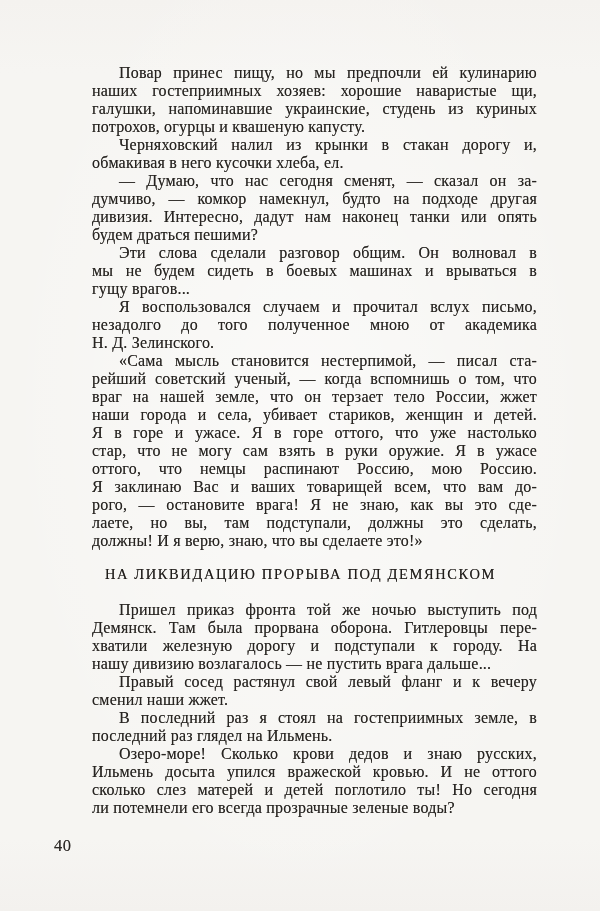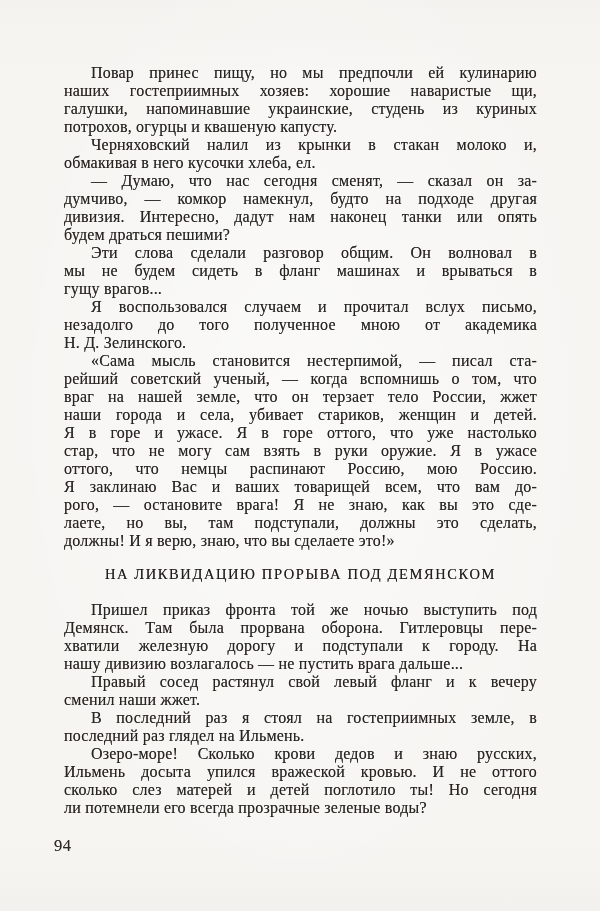--- a/index.html
+++ b/index.html
@@ -34,20 +34,21 @@
     margin: 0;
     padding: 0;
   }
   .text-line {
     height: 18px;
     line-height: 18px;
     white-space: normal;
     text-align: justify;
     text-align-last: justify;
     overflow: hidden;
+    margin-left: 28px;
   }
   .text-line.first {
     padding-left: 27px;
   }
   .text-line.last {
     text-align-last: left;
   }
   .section-heading {
     margin: 15px 0 17px 0;
     height: 19px;
@@ -75,32 +76,32 @@
 
 <div class="scan-page">
   <div class="text-block">
       <div class="paragraph">
         <div class="text-line first">Повар принес пищу, но мы предпочли ей кулинарию</div>
         <div class="text-line">наших гостеприимных хозяев: хорошие наваристые щи,</div>
         <div class="text-line">галушки, напоминавшие украинские, студень из куриных</div>
         <div class="text-line last">потрохов, огурцы и квашеную капусту.</div>
       </div>
       <div class="paragraph">
-        <div class="text-line first">Черняховский налил из крынки в стакан молоко и,</div>
+        <div class="text-line first">Черняховский налил из крынки в стакан дорогу и,</div>
         <div class="text-line last">обмакивая в него кусочки хлеба, ел.</div>
       </div>
       <div class="paragraph">
         <div class="text-line first">— Думаю, что нас сегодня сменят, — сказал он за-</div>
         <div class="text-line">думчиво, — комкор намекнул, будто на подходе другая</div>
         <div class="text-line">дивизия. Интересно, дадут нам наконец танки или опять</div>
         <div class="text-line last">будем драться пешими?</div>
       </div>
       <div class="paragraph">
         <div class="text-line first">Эти слова сделали разговор общим. Он волновал в</div>
-        <div class="text-line">мы не будем сидеть в фланг машинах и врываться в</div>
+        <div class="text-line">мы не будем сидеть в боевых машинах и врываться в</div>
         <div class="text-line last">гущу врагов...</div>
       </div>
       <div class="paragraph">
         <div class="text-line first">Я воспользовался случаем и прочитал вслух письмо,</div>
         <div class="text-line">незадолго до того полученное мною от академика</div>
         <div class="text-line last">Н. Д. Зелинского.</div>
       </div>
       <div class="paragraph">
         <div class="text-line first">«Сама мысль становится нестерпимой, — писал ста-</div>
         <div class="text-line">рейший советский ученый, — когда вспомнишь о том, что</div>
@@ -129,14 +130,14 @@
         <div class="text-line first">В последний раз я стоял на гостеприимных земле, в</div>
         <div class="text-line last">последний раз глядел на Ильмень.</div>
       </div>
       <div class="paragraph">
         <div class="text-line first">Озеро-море! Сколько крови дедов и знаю русских,</div>
         <div class="text-line">Ильмень досыта упился вражеской кровью. И не оттого</div>
         <div class="text-line">сколько слез матерей и детей поглотило ты! Но сегодня</div>
         <div class="text-line last">ли потемнели его всегда прозрачные зеленые воды?</div>
       </div>
     </div>
-  <div class="page-number">94</div>
+  <div class="page-number">40</div>
 </div>
 
 </body></html>

